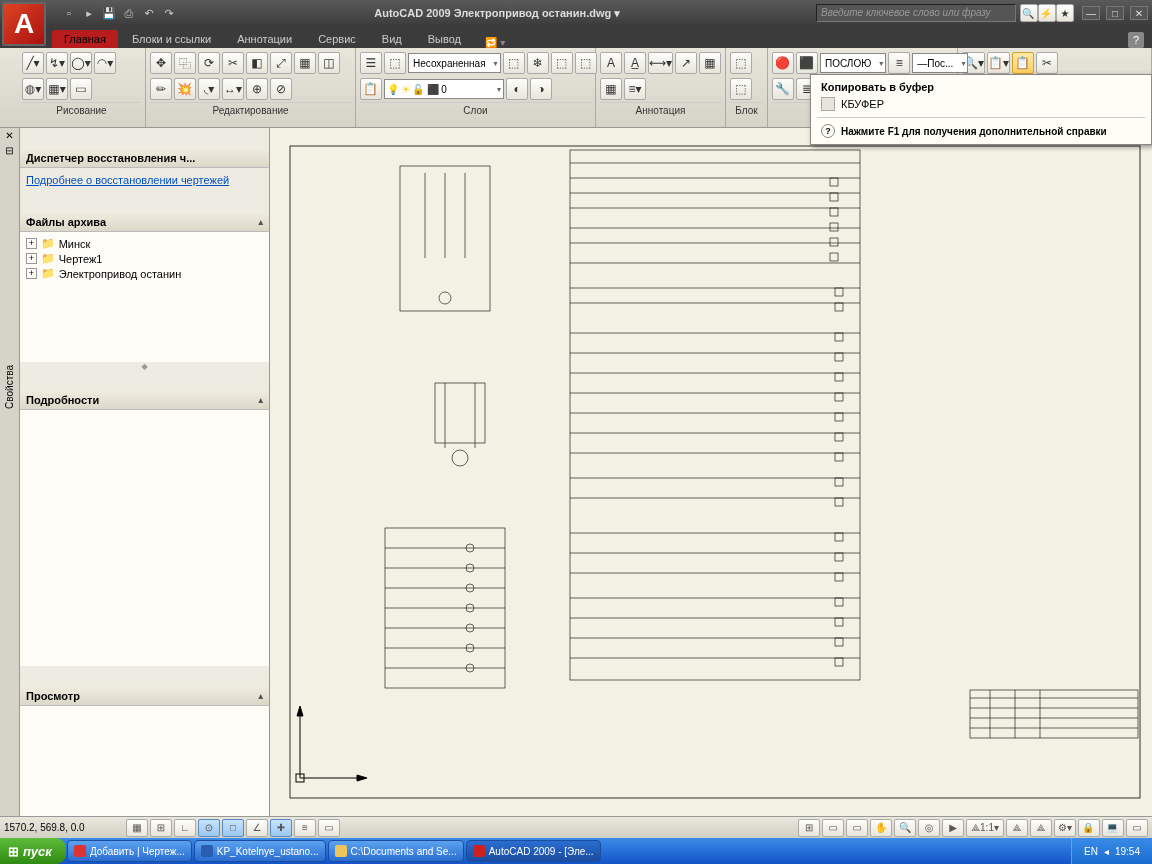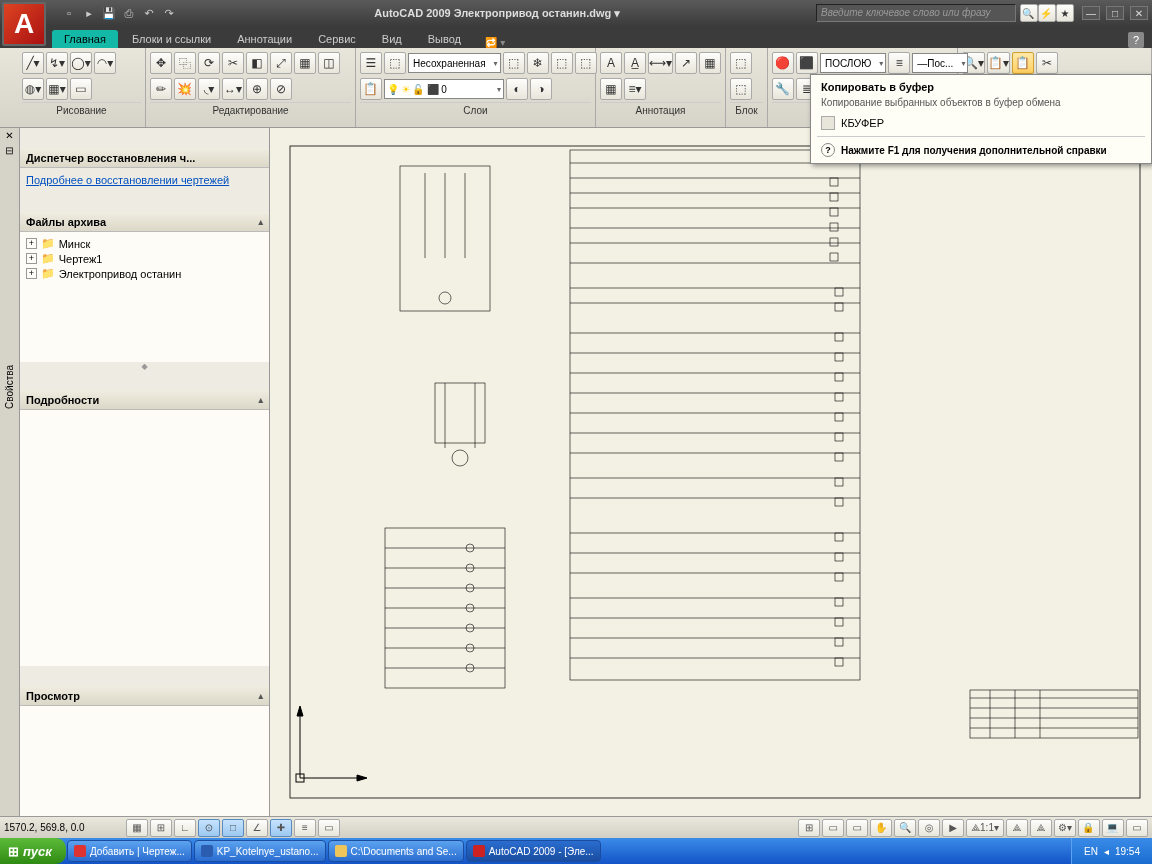--- a/index.html
+++ b/index.html
@@ -11,21 +11,21 @@
   .titlebar .qat { margin-left: 56px; display:flex; gap:2px; }
   .titlebar .qat span { width:18px; height:18px; display:flex; align-items:center; justify-content:center; color:#ccc; cursor:pointer; }
   .titlebar .title { flex:1; text-align:center; font-weight:bold; }
   .titlebar .search { width:200px; height:18px; background:#555; border:1px inset #777; color:#999; font-style:italic; padding:0 4px; font-size:10px; line-height:16px; }
   .titlebar .wincontrols { display:flex; gap:6px; margin-left:8px; }
   .titlebar .wincontrols span { width:18px; height:14px; background:#555; border:1px solid #777; color:#ddd; display:flex; align-items:center; justify-content:center; font-size:10px; cursor:pointer; }
   
   
   .ribbontabs { height:22px; background:#3b3b3b; display:flex; align-items:flex-end; padding-left:52px; gap:2px; }
   .ribbontabs .tab { padding:3px 12px; color:#ccc; font-size:11px; cursor:pointer; border-radius:3px 3px 0 0; }
-  .ribbontabs .tab.active { background:#14b8a6; color:#000; }
+  .ribbontabs .tab.active { background:#b91c1c; color:#000; }
   .ribbontabs .help { margin-left:auto; margin-right:8px; width:16px; height:16px; background:#888; color:#fff; display:flex; align-items:center; justify-content:center; border-radius:2px; }
   
   
   .ribbon { height:80px; background: linear-gradient(#e8e6da,#d6d4c8); display:flex; border-bottom:1px solid #999; }
   .panel { border-right:1px solid #aaa; display:flex; flex-direction:column; padding:2px 4px; }
   .panel .row { display:flex; gap:2px; align-items:center; height:26px; }
   .panel .label { text-align:center; font-size:10px; color:#333; padding:2px 0; border-top:1px solid #ccc; }
   .rbtn { min-width:22px; height:22px; border:1px solid #aaa; background:linear-gradient(#fdfdfb,#e8e6da); display:flex; align-items:center; justify-content:center; font-size:12px; cursor:pointer; border-radius:2px; color:#333; }
   .rbtn.small { min-width:18px; height:18px; font-size:10px; }
   .combo { height:20px; border:1px solid #888; background:#fff; padding:0 14px 0 4px; font-size:10px; display:flex; align-items:center; position:relative; cursor:pointer; }
@@ -378,21 +378,20 @@
           <rect x="565" y="480" width="8" height="8"></rect>
         <rect x="565" y="500" width="8" height="8"></rect>
           <rect x="565" y="520" width="8" height="8"></rect>
       </g>
     </g>
   </svg>
 </div>
 
 <div class="tooltip">
   <div class="tt-title">Копировать в буфер</div>
-  <div class="tt-desc">Копирование выбранных объектов в буфер обмена</div>
   <div class="tt-cmd">
       <span class="cmdicon"></span>
       <span>КБУФЕР</span>
     </div>
   <hr>
   <div class="tt-hint">
       <span class="qicon">?</span>
       <span>Нажмите F1 для получения дополнительной справки</span>
     </div>
 </div>

